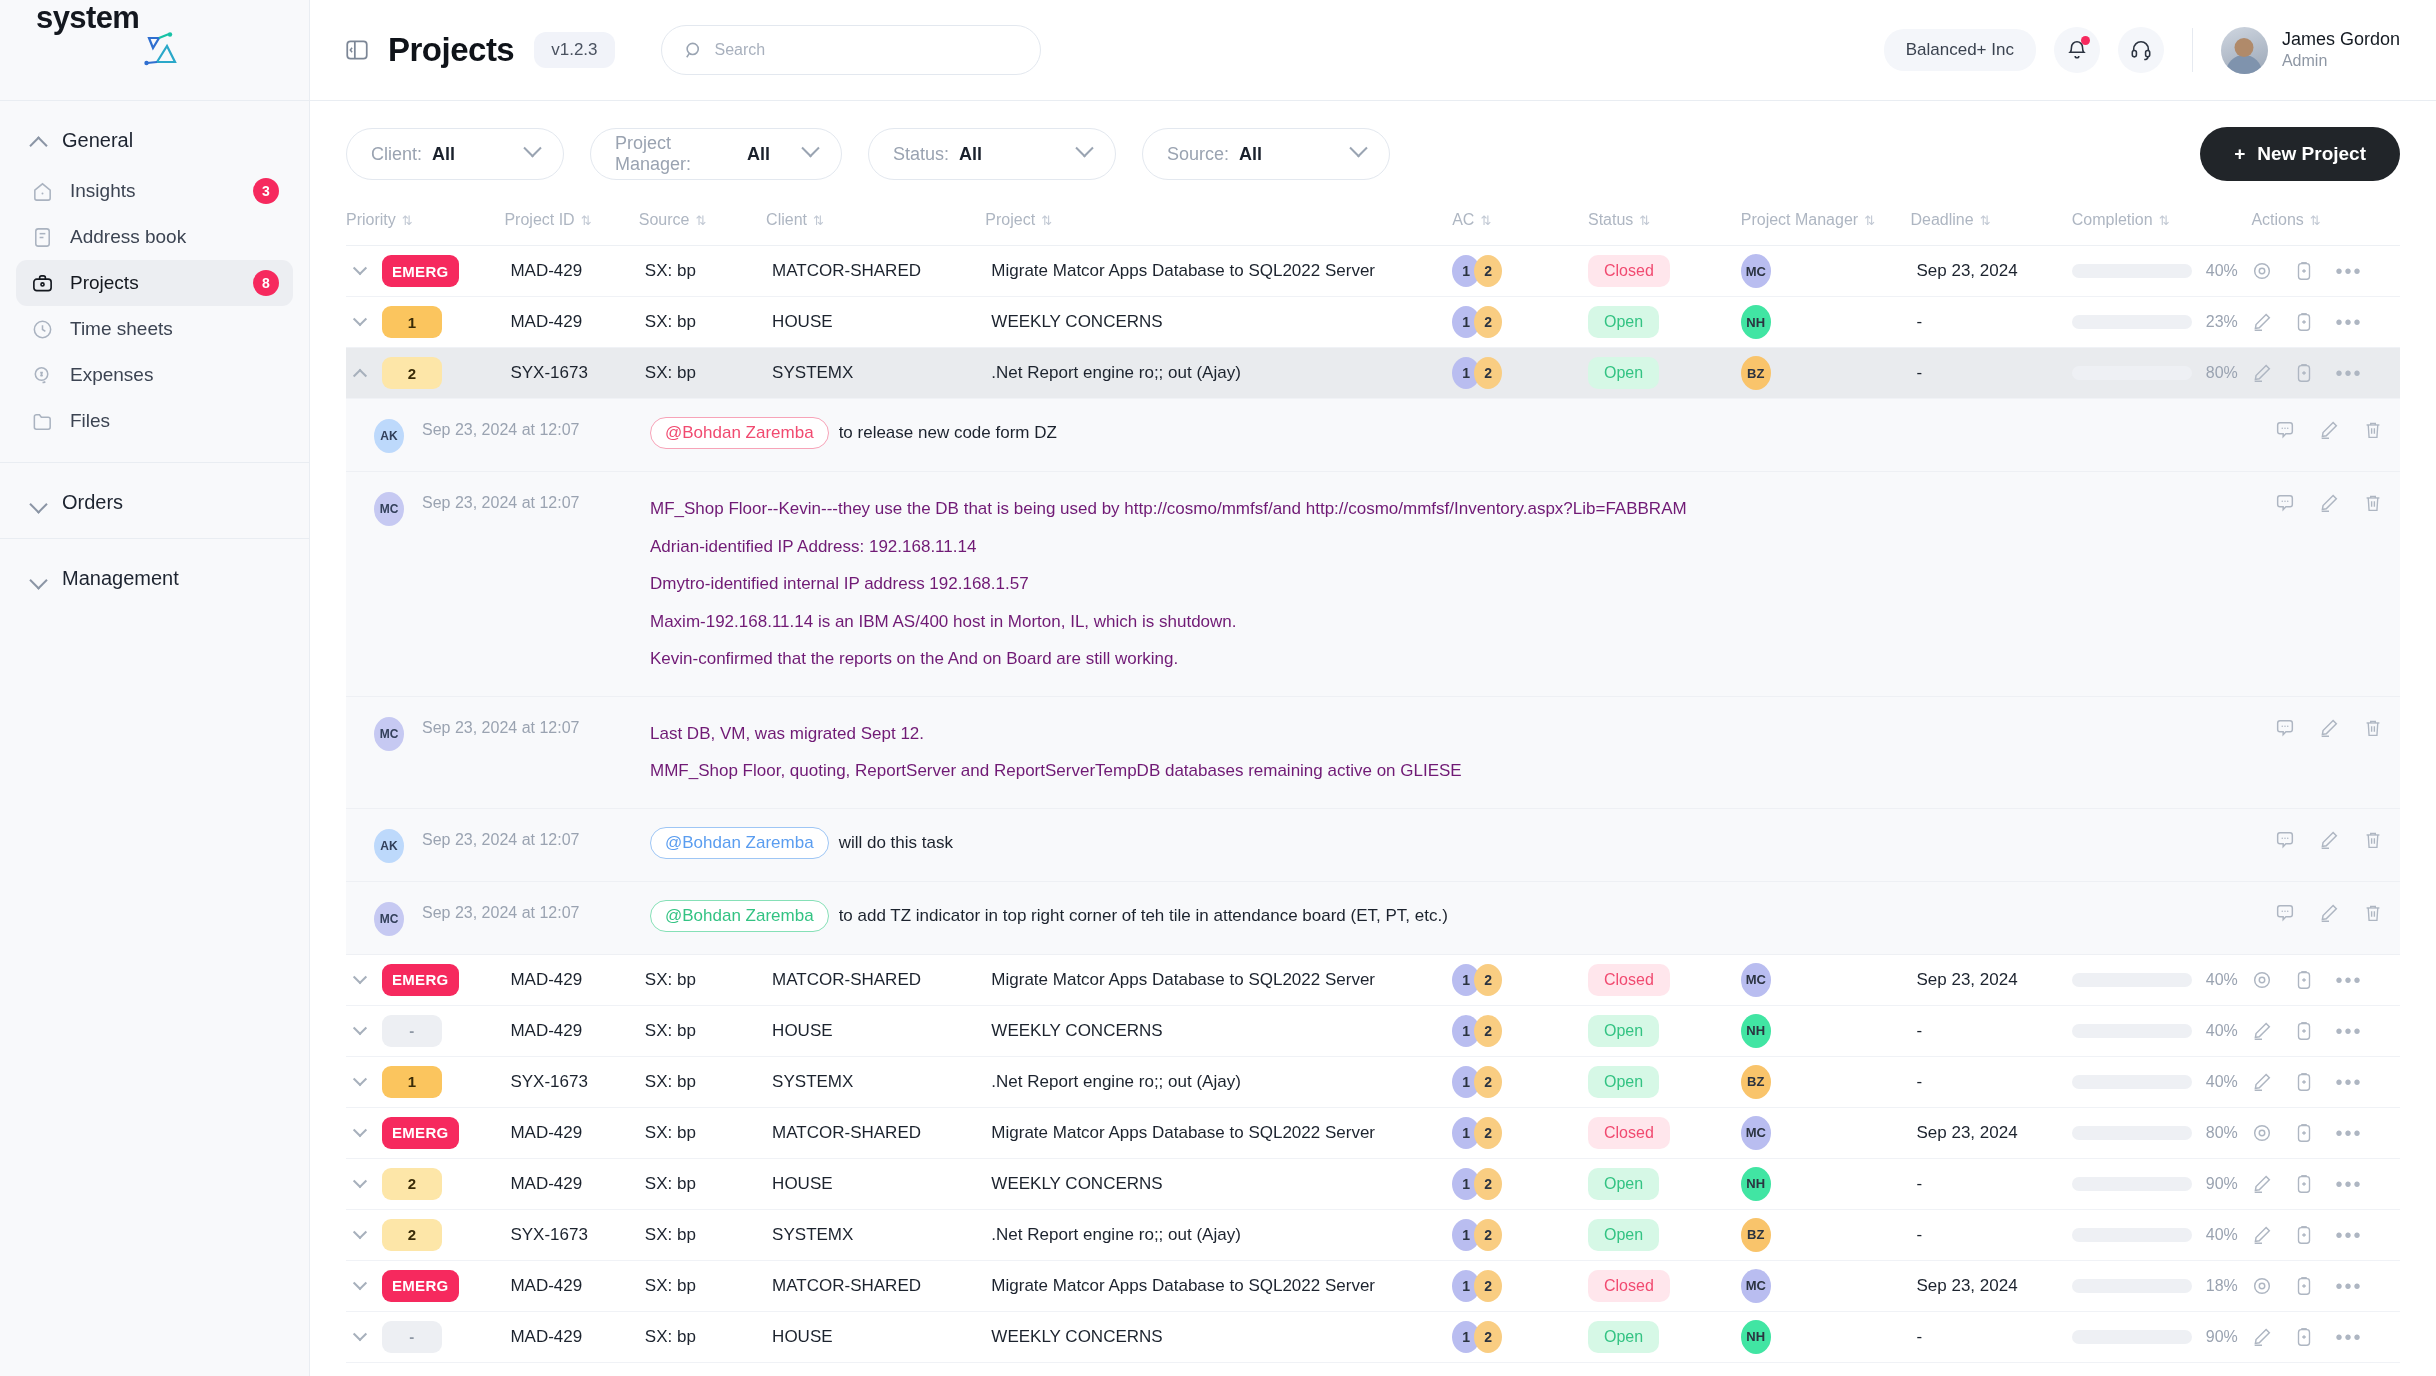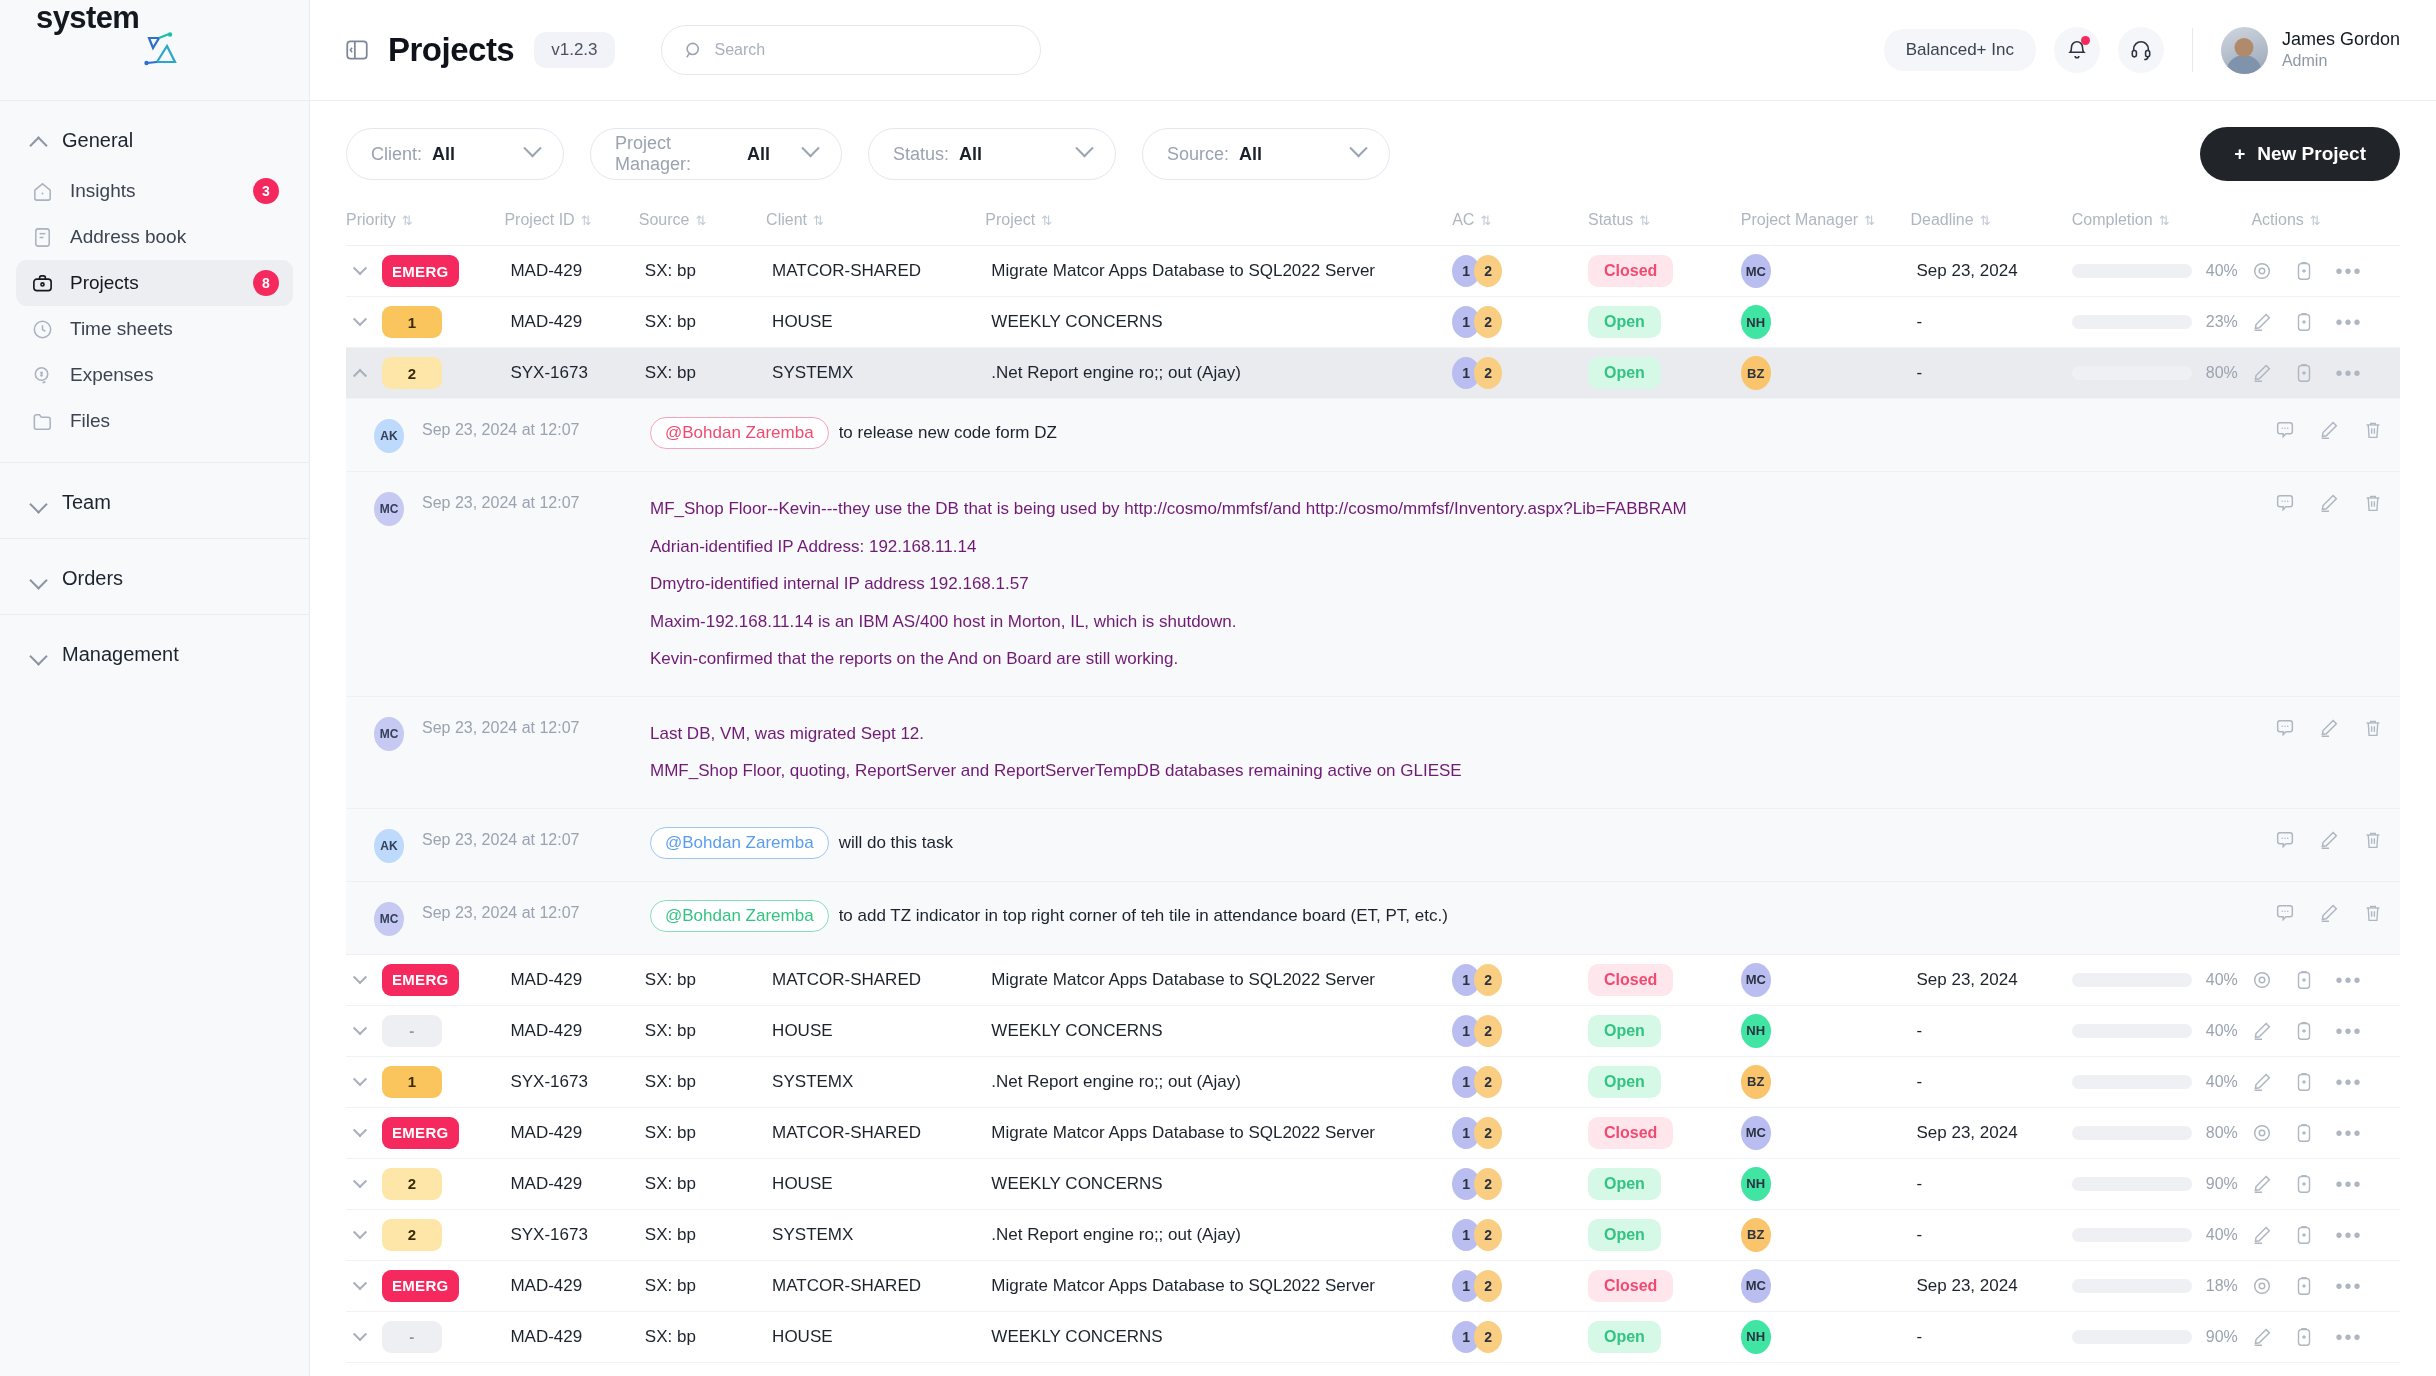--- a/index.html
+++ b/index.html
@@ -157,21 +157,21 @@
   .ac-b {
     width: 28px; height: 32px; border-radius: 50%/50%;
     display: inline-flex; align-items: center; justify-content: center;
     font-size: 14px; font-weight: 700; color: #2b3340;
   }
   .ac-b.b1 { background: #b9bdf0; }
   .ac-b.b2 { background: #f9cd82; margin-left: -6px; }
 
   .status-pill {
     display:inline-flex; align-items:center; justify-content:center;
-    height: 32px; border-radius: 10px; padding: 0 16px; font-size: 16px; font-weight: bold;
+    height: 32px; border-radius: 10px; padding: 0 16px; font-size: 16px;
   }
   .status-pill.closed { background: #ffe6ec; color: #f14a70; }
   .status-pill.open { background: #d6f8e6; color: #33c383; }
 
   .pm-av {
     width: 30px; height: 34px; border-radius: 50%/50%;
     display: inline-flex; align-items: center; justify-content: center;
     font-size: 13px; font-weight: 700; color: #2b3340;
   }
   .pm-av.mc { background: #b9bdf0; }
@@ -297,26 +297,20 @@
                   <path d="M3.5 7a2 2 0 0 1 2-2h3.3l2 2.6H18a2 2 0 0 1 2 2v8.4a2 2 0 0 1-2 2H5.5a2 2 0 0 1-2-2z"></path>
                 </svg>
               </span>
               <span class="ni-label">Files</span>
             </div>
           </div>
         </div>
         <div class="nav-group">
           <div class="group-head">
             <span class="chev"></span>
-            <span class="label">Team</span>
-          </div>
-        </div>
-        <div class="nav-group">
-          <div class="group-head">
-            <span class="chev"></span>
             <span class="label">Orders</span>
           </div>
         </div>
         <div class="nav-group last">
           <div class="group-head">
             <span class="chev"></span>
             <span class="label">Management</span>
           </div>
         </div>
       </div>

